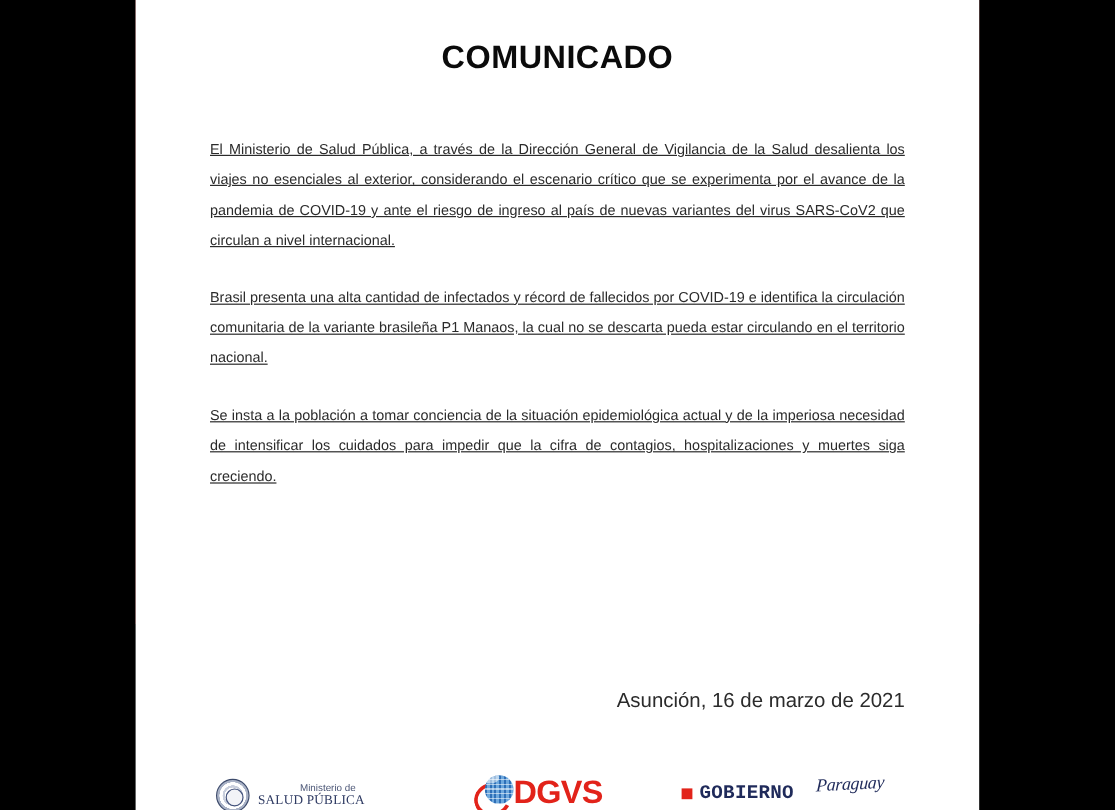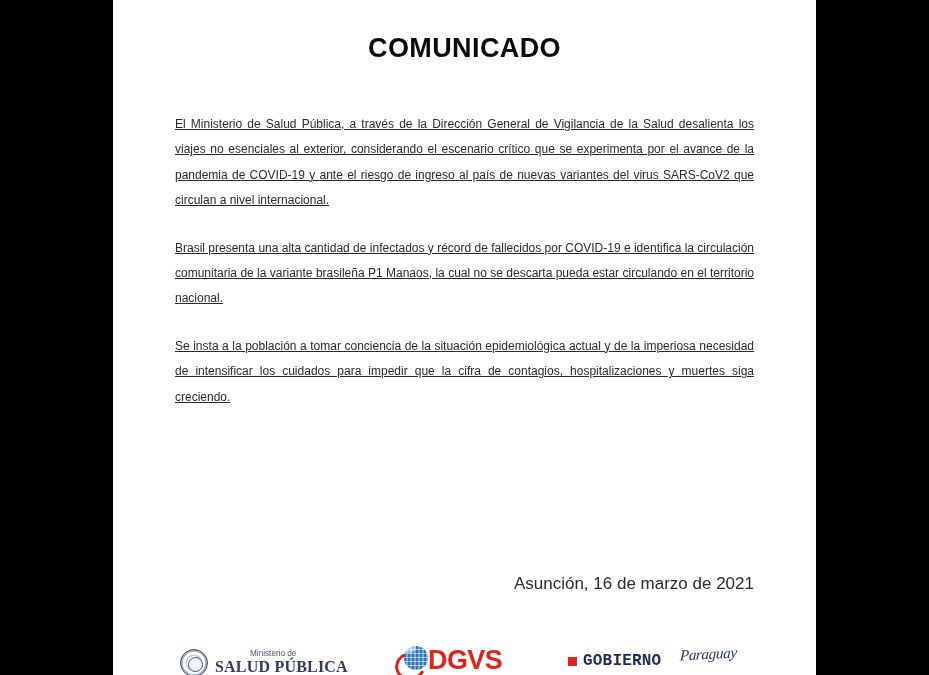--- a/index.html
+++ b/index.html
@@ -122,21 +122,21 @@
     border-radius: 50%;
     border: 1px solid #41507a;
     background: #f2f3f7;
   }
   .min-text {
     margin-left: 7px;
     line-height: 1.05;
     color: #3a4668;
   }
   .min-l1 { font-size: 8.2px; font-family: Liberation Sans, sans-serif; color:#4a5575;margin-left:35px; }
-  .min-l2 { font-size: 16px; font-weight: bold; font-family: "Liberation Serif", serif; color:#2f3b63; letter-spacing:.2px; }
+  .min-l2 { font-size: 11px; font-weight: normal; font-family: "Liberation Serif", serif; color:#2f3b63; letter-spacing:.2px; }
 
   
   #logo-dgvs { left: 282px; top: 4px; align-items: flex-end; }
   .globe-wrap { position: relative; width: 34px; height: 32px; flex: none; }
   .swoosh {
     position: absolute;
     left: 0; top: 8px;
     width: 25px; height: 22px;
     border: 3px solid #e2231a;
     border-right-color: transparent;

